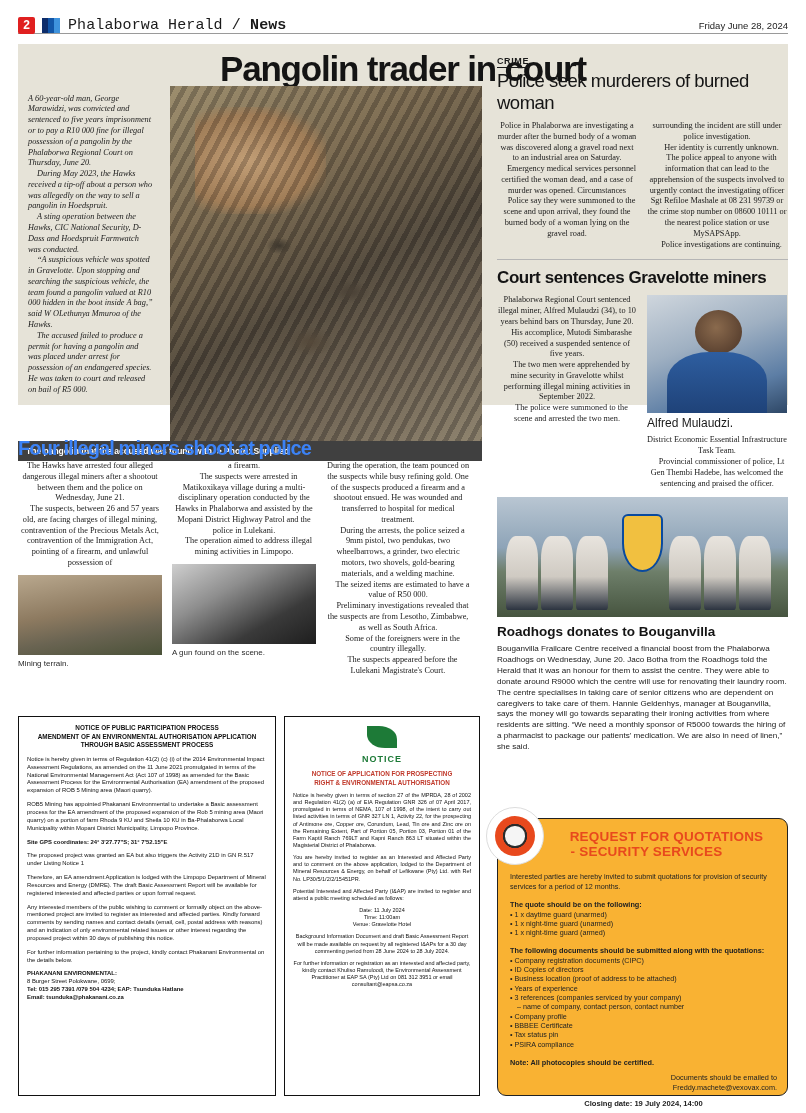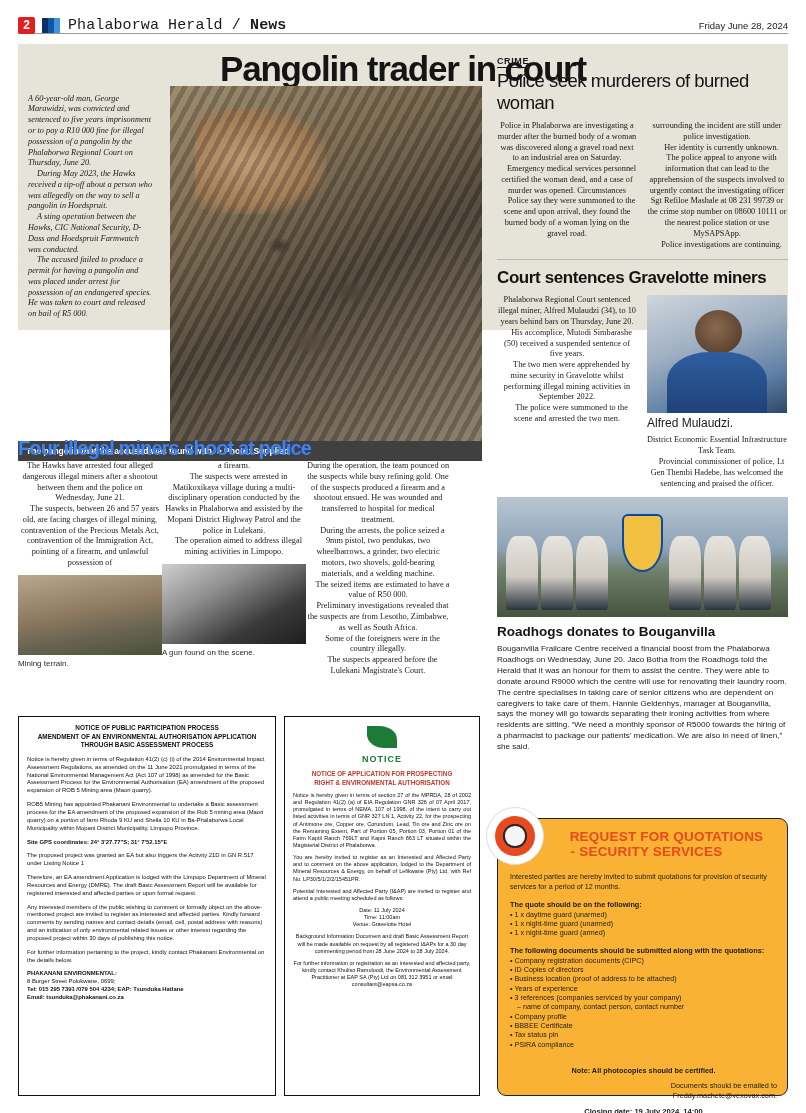--- a/index.html
+++ b/index.html
@@ -122,21 +122,21 @@
     margin:7px 0 5px 0; color:#141414;
   }
   .road-body { font-family:"Liberation Sans",sans-serif; font-size:8.1px; line-height:1.34; }
 
   
   .miners { position:absolute; left:18px; top:437px; width:462px; }
   .miners-head {
     font-family:"Liberation Sans",sans-serif; font-size:20px; letter-spacing:-.9px;
     margin:0 0 1px 0; color:#3b82f6;
   }
-  .miners-cols { display:flex; }
+  .miners-cols { display:flex; gap:10px; }
   .miners-cols > div { width:144px; }
   .mphoto { width:144px; height:80px; margin-top:6px; }
   .mphoto.terrain { background:linear-gradient(170deg,#b9a88e 0%,#8d7a60 45%,#6a6452 70%,#4a5138 100%); }
   .mphoto.gun { background:linear-gradient(150deg,#cfcfcf 0%,#8e8e8e 35%,#3a3a3a 70%,#1e1e1e 100%); }
 
   
   .notice-left {
     position:absolute; left:18px; top:716px; width:258px; height:380px;
     border:1.2px solid #111; padding:7px 8px;
     font-family:"Liberation Sans",sans-serif; font-size:5.9px; line-height:1.33; color:#111;
@@ -182,21 +182,21 @@
     margin:2px 0 0 46px; text-align:center; color:#e8491d; font-size:13.5px;
     font-weight:bold; line-height:1.12; letter-spacing:.2px;
   }
   .rfq h2 .l2 { display:block; margin-left:-40px; }
   .rfq .intro { font-size:7.2px; line-height:1.34; margin:13px 0 0 0; }
   .rfq .sub { font-size:7.3px; font-weight:bold; margin:8px 0 1px 0; }
   .rfq ul { margin:0; padding:0; list-style:none; font-size:7.2px; line-height:1.3; }
   .rfq ul li:before { content:"• "; }
   .rfq ul li.sub2:before { content:""; }
   .rfq ul li.sub2 { padding-left:7px; }
-  .rfq .note { text-align:center; font-weight:bold; font-size:7.3px; margin-top:17px; }
+  .rfq .note { text-align:left; font-weight:bold; font-size:7.3px; margin-top:9px; }
   .rfq .email { text-align:right; font-size:7.3px; margin-top:6px; line-height:1.3; }
   .rfq .closing { text-align:center; font-weight:bold; font-size:7.6px; margin-top:7px; }
 </style>
 </head>
 <body>
 
 <div class="page">
 
   <div class="masthead">
     <div class="pagenum">2</div>
@@ -212,20 +212,21 @@
   </div>
   <div class="mh-rule"></div>
 
   <div class="lead">
     <div class="lead-band">
       <h1 class="lead-head">Pangolin trader in court</h1>
       <div class="lead-body">
         <p class="first">A 60-year-old man, George Marawidzi, was convicted and sentenced to five years imprisonment or to pay a R10 000 fine for illegal possession of a pangolin by the Phalaborwa Regional Court on Thursday, June 20.</p>
         <p>During May 2023, the Hawks received a tip-off about a person who was allegedly on the way to sell a pangolin in Hoedspruit.</p>
         <p>A sting operation between the Hawks, CIC National Security, D-Dass and Hoedspruit Farmwatch was conducted.</p>
+        <p>“A suspicious vehicle was spotted in Gravelotte. Upon stopping and searching the suspicious vehicle, the team found a pangolin valued at R10 000 hidden in the boot inside A bag,” said W OLethunya Mmuroa of the Hawks.</p>
         <p>The accused failed to produce a permit for having a pangolin and was placed under arrest for possession of an endangered species. He was taken to court and released on bail of R5 000.</p>
       </div>
     </div>
     <div class="lead-photo">
       <div class="hand"></div>
       <div class="scales"></div>
     </div>
     <div class="lead-cap-bar">The pangolin that the accused was found with. &gt; Photo: Supplied</div>
   </div>
 

